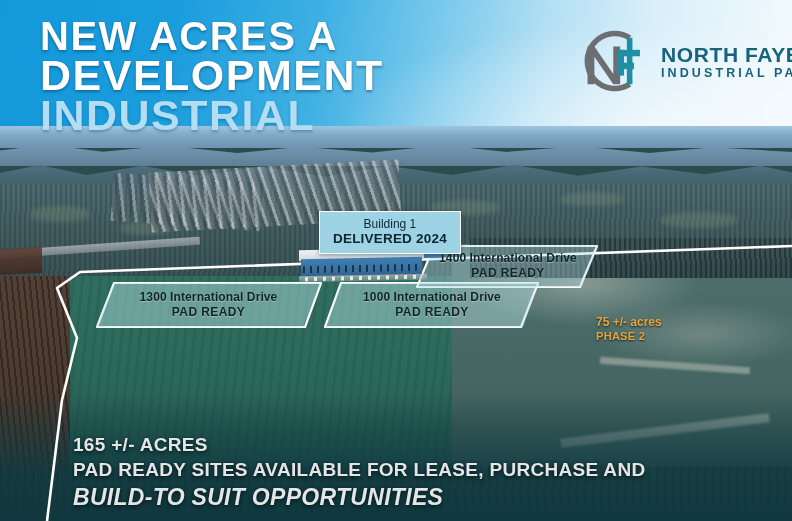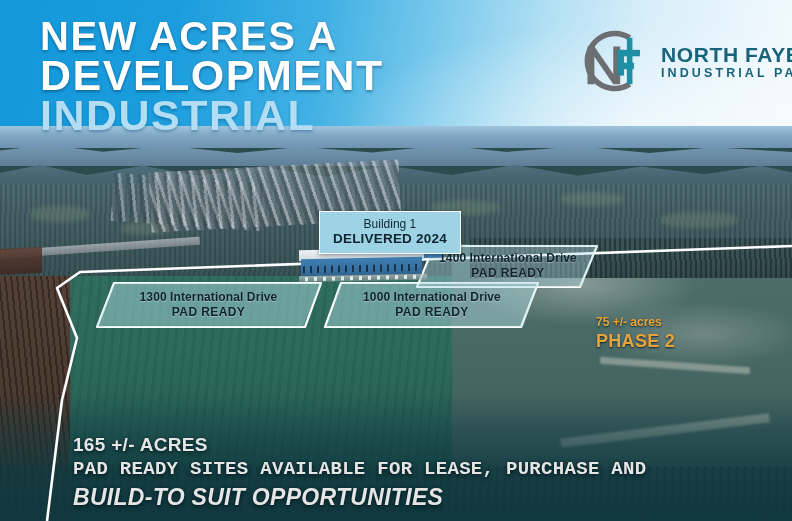--- a/index.html
+++ b/index.html
@@ -297,34 +297,34 @@
 
   
   #phase2 {
     position:absolute; left:596px; top:315px;
     text-align:left; line-height:1.25;
     color:#e8a33b;
     font-weight:700;
     text-shadow:0 1px 2px rgba(0,25,30,.85);
   }
   #phase2 .p1 { font-size:12px; }
-  #phase2 .p2 { font-size:18px; letter-spacing:.3px; }
+  #phase2 .p2 { font-size:11px; letter-spacing:.3px; }
 
   
   .bottom-copy {
     position:absolute; left:73px; top:432px;
     line-height:1.32;
   }
   .bc-line {
     color:#e5e5e5; font-weight:700; letter-spacing:.3px;
     white-space:nowrap;
     text-shadow:0 2px 4px rgba(0,25,30,.85), 0 0 2px rgba(0,25,30,.6);
   }
   .bc-1 { font-size:19px; }
-  .bc-2 { font-size:19px;font-family:Liberation Mono, monospace; }
+  .bc-2 { font-size:19px; }
   .bc-3 { font-size:23px;font-style:italic; }
 </style>
 </head>
 <body>
 
 <div id="poster">
 
   <div class="sky"></div>
   <div class="sky-glow"></div>
 

